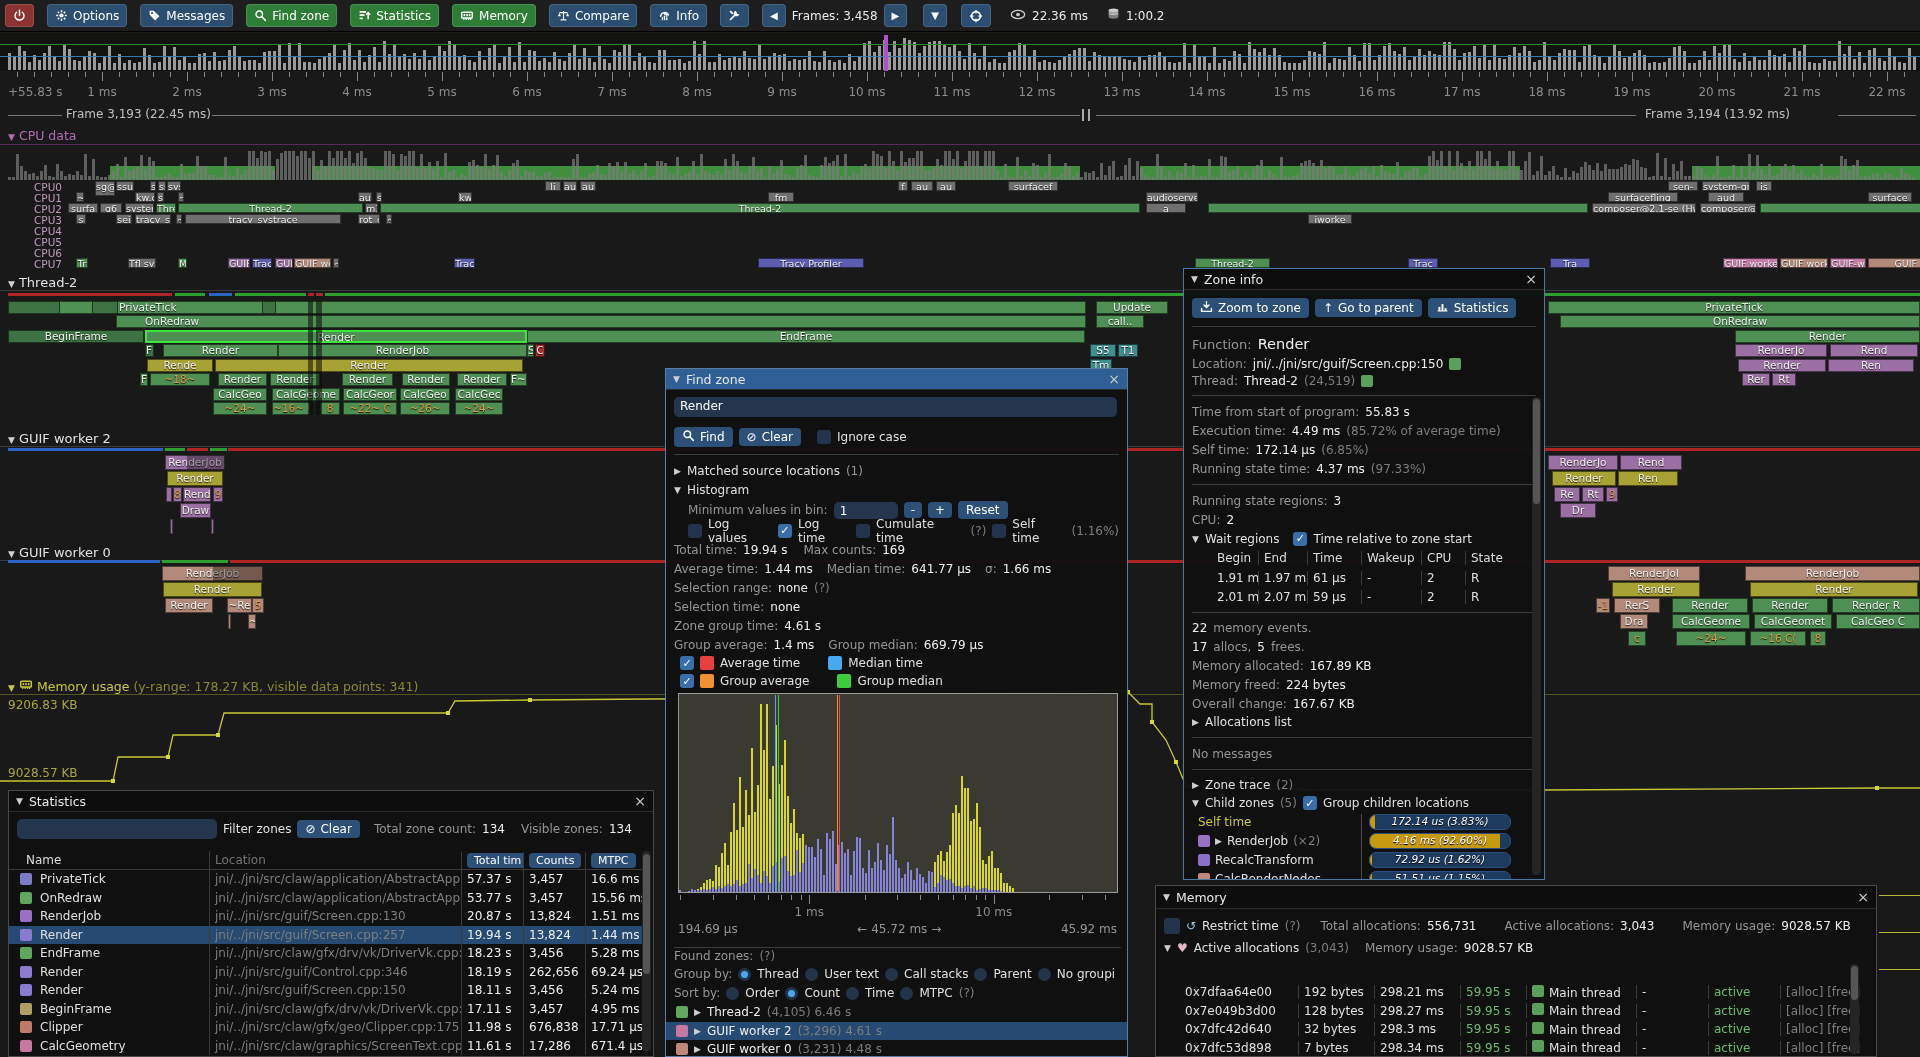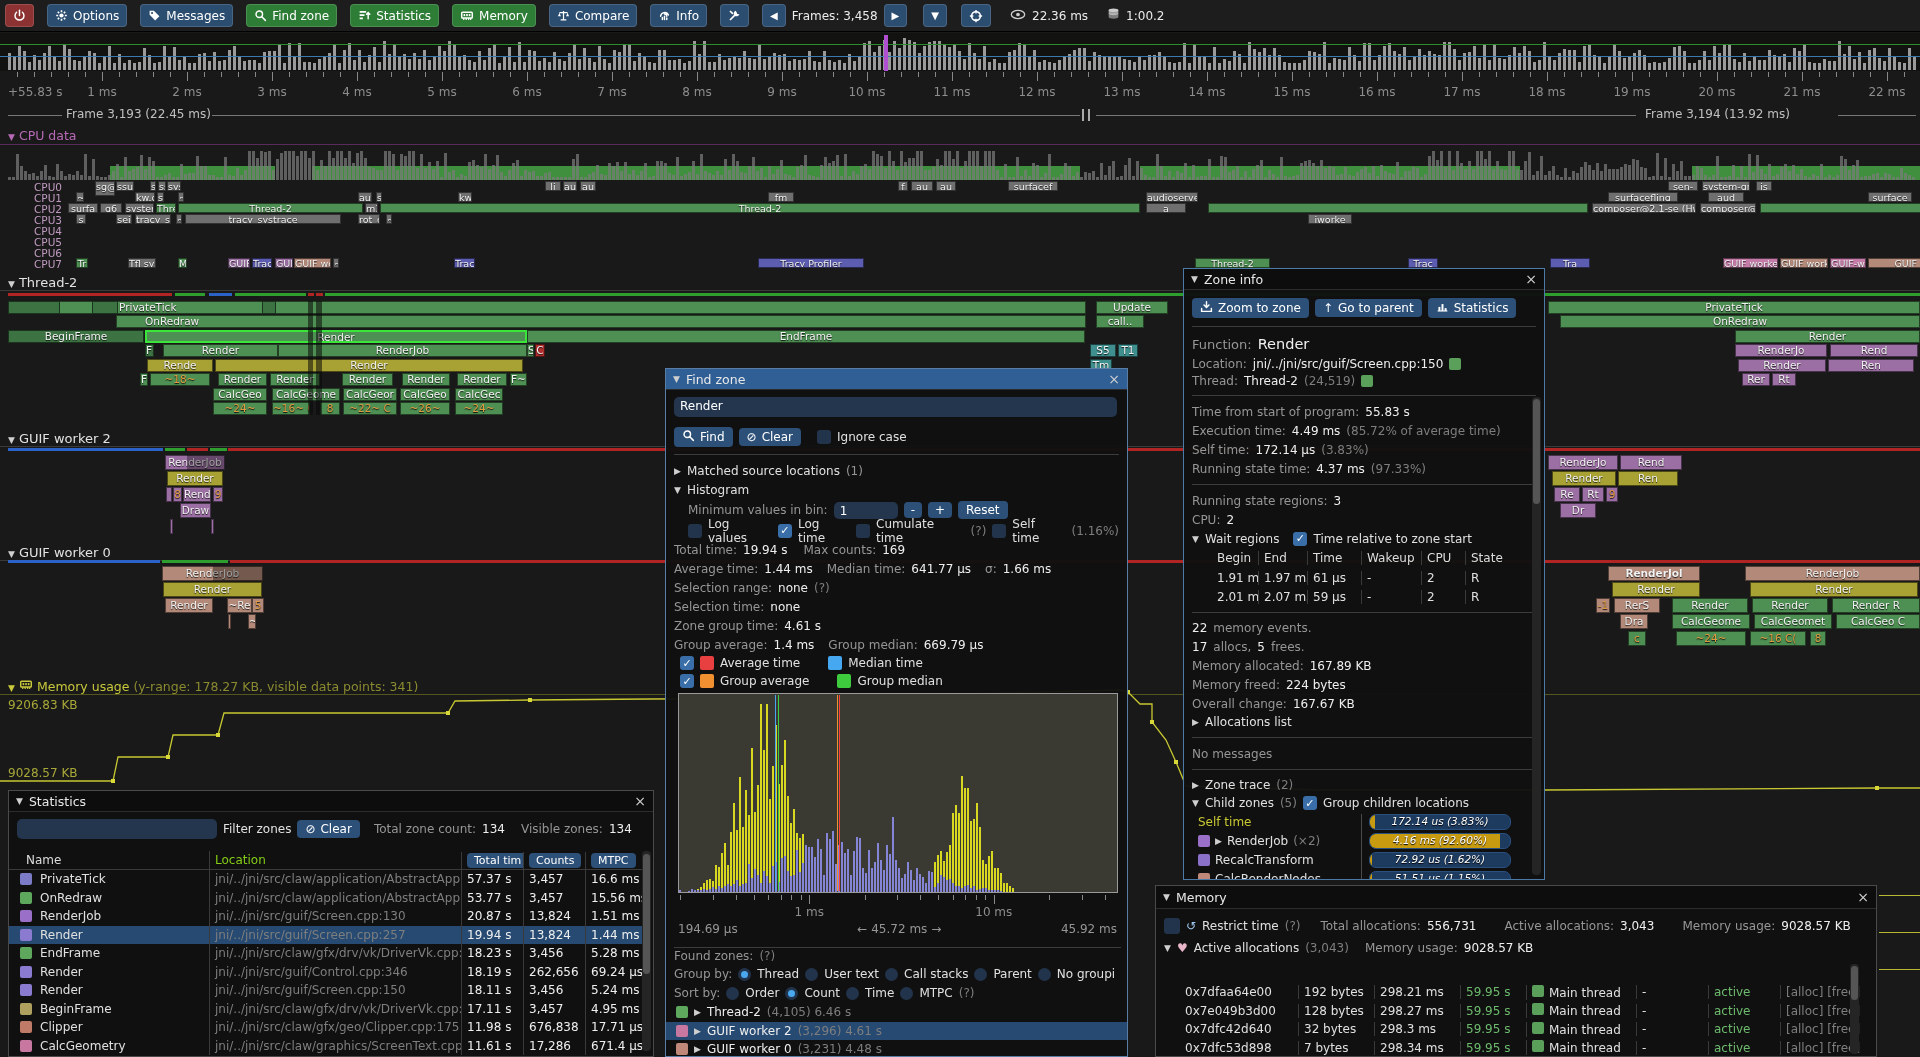--- a/index.html
+++ b/index.html
@@ -1385,21 +1385,21 @@
       <div class="zone z-pu" style="left: 1560px; top: 503px; width: 36px; height: 15px; line-height: 13px;">Dr</div>
       <div class="zone z-pu" style="left: 170px; top: 519px; width: 3px; height: 15px; line-height: 13px;"></div>
       <div class="zone z-pu" style="left: 211px; top: 519px; width: 3px; height: 15px; line-height: 13px;"></div>
       <div class="secHdr" style="left: 8px; top: 545px; color: rgb(226, 226, 226); font-size: 13px;"><span class="tri">▼</span><span>GUIF worker 0</span></div>
       <div class="secLine" style="left: 0px; top: 560px; width: 1920px; background: rgb(58, 58, 58);"></div>
       <div class="stripseg ss-b" style="left: 8px; top: 560px; width: 152px; height: 3px;"></div>
       <div class="stripseg ss-g" style="left: 162px; top: 560px; width: 66px; height: 3px;"></div>
       <div class="stripseg ss-r" style="left: 230px; top: 560px; width: 1690px; height: 3px;"></div>
       <div class="zone z-br" style="left: 162px; top: 566px; width: 101px; height: 15px; line-height: 13px;">RenderJob</div>
       <div class="zone z-shade" style="left: 213px; top: 566px; width: 50px; height: 15px; line-height: 13px;"></div>
-      <div class="zone z-br" style="left: 1608px; top: 566px; width: 92px; height: 15px; line-height: 13px; font-weight: bold;">RenderJol</div>
+      <div class="zone z-br" style="left: 1608px; top: 566px; width: 92px; height: 15px; line-height: 13px;">RenderJol</div>
       <div class="zone z-br" style="left: 1745px; top: 566px; width: 175px; height: 15px; line-height: 13px;">RenderJob</div>
       <div class="zone z-y" style="left: 163px; top: 582px; width: 99px; height: 15px; line-height: 13px;">Render</div>
       <div class="zone z-y" style="left: 1612px; top: 582px; width: 88px; height: 15px; line-height: 13px;">Render</div>
       <div class="zone z-y" style="left: 1750px; top: 582px; width: 168px; height: 15px; line-height: 13px;">Render</div>
       <div class="zone z-br" style="left: 165px; top: 598px; width: 48px; height: 15px; line-height: 13px;">Render</div>
       <div class="zone z-br" style="left: 227px; top: 598px; width: 25px; height: 15px; line-height: 13px;">~Re</div>
       <div class="zone z-num3" style="left: 252px; top: 598px; width: 12px; height: 15px; line-height: 13px;">5</div>
       <div class="zone z-num3" style="left: 1596px; top: 598px; width: 14px; height: 15px; line-height: 13px;">-1</div>
       <div class="zone z-br" style="left: 1614px; top: 598px; width: 46px; height: 15px; line-height: 13px;">RerS</div>
       <div class="zone z-g2" style="left: 1672px; top: 598px; width: 76px; height: 15px; line-height: 13px;">Render</div>
@@ -1453,21 +1453,21 @@
           <span>Clear</span>
         </span>
       <span class="dim" style="margin-left:8px;">Total zone count:</span>
       <span class="val">134</span>
       <span class="dim" style="margin-left:10px;">Visible zones:</span>
       <span class="val">134</span>
     </div>
     <div id="statsHead" style="position:absolute;left:0;top:60px;width:640px;height:18px;border-bottom:1px solid #3a3a3a;"><div class="cell " style="width: 200px; display: inline-flex; align-items: center; height: 100%;">
           <span class="dim" style="color: rgb(221, 221, 221); margin-left: 12px;">Name</span>
         </div><div class="cell vline" style="width: 252px; display: inline-flex; align-items: center; height: 100%;">
-          <span style="color: #84cc16;">Location</span>
+          <span style="color: #737373;">Location</span>
         </div><div class="cell vline" style="width: 62px; display: inline-flex; align-items: center; height: 100%;">
           <span class="pill" style="font-size: 11px;">Total tim</span>
         </div><div class="cell vline" style="width: 62px; display: inline-flex; align-items: center; height: 100%;">
           <span class="pill" style="font-size: 11px;">Counts</span>
         </div><div class="cell vline" style="width: 64px; display: inline-flex; align-items: center; height: 100%;">
           <span class="pill" style="font-size: 11px;">MTPC</span>
         </div></div>
     <div id="statsRows" style="position:absolute;left:0;top:79px;width:640px;">
         <div style="display: flex; height: 18.5px; align-items: center;">
           <div class="cell " style="width: 200px; display: inline-flex; align-items: center; height: 100%;">
@@ -2082,21 +2082,21 @@
         <span class="val">55.83 s</span>
       </div>
     <div class="row" style="height:19px;">
         <span class="dim">Execution time:</span>
         <span class="val">4.49 ms</span>
         <span class="dim2">(85.72% of average time)</span>
       </div>
     <div class="row" style="height:19px;">
         <span class="dim">Self time:</span>
         <span class="val">172.14 µs</span>
-        <span class="dim2">(3.83%)</span>
+        <span class="dim2">(6.85%)</span>
       </div>
     <div class="row" style="height:19px;">
         <span class="dim">Running state time:</span>
         <span class="val">4.37 ms</span>
         <span class="dim2">(97.33%)</span>
       </div>
     <div class="hr"></div>
     <div class="row" style="height:19px;">
         <span class="dim">Running state regions:</span>
         <span class="val">3</span>

